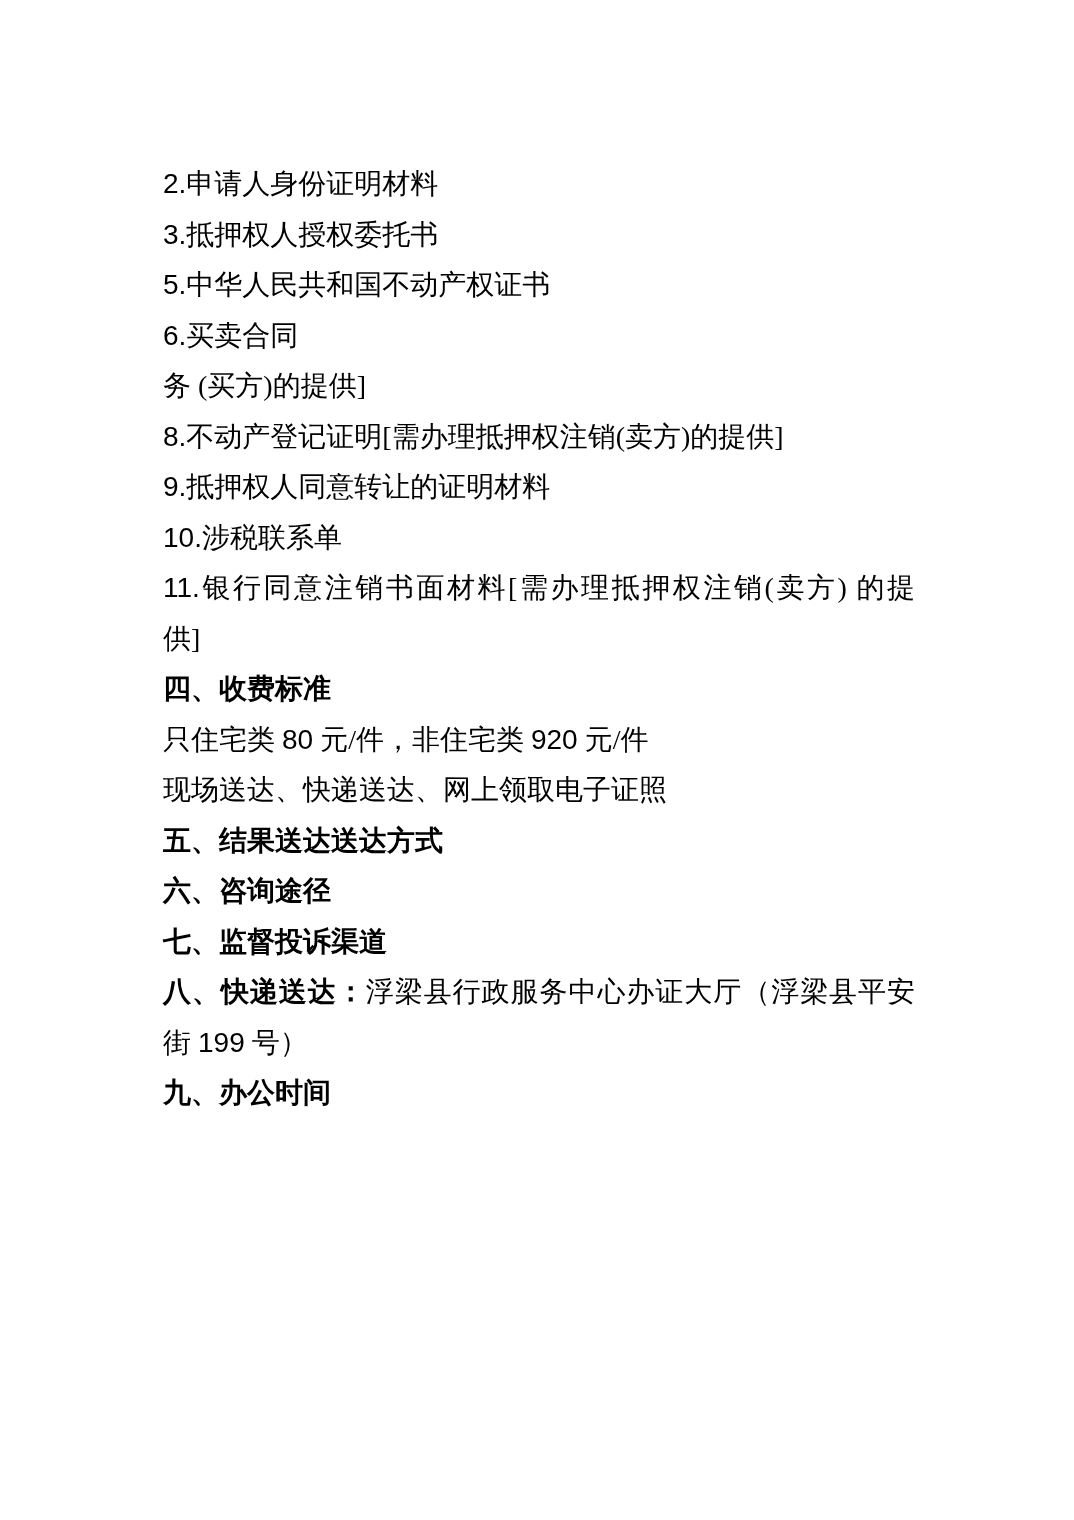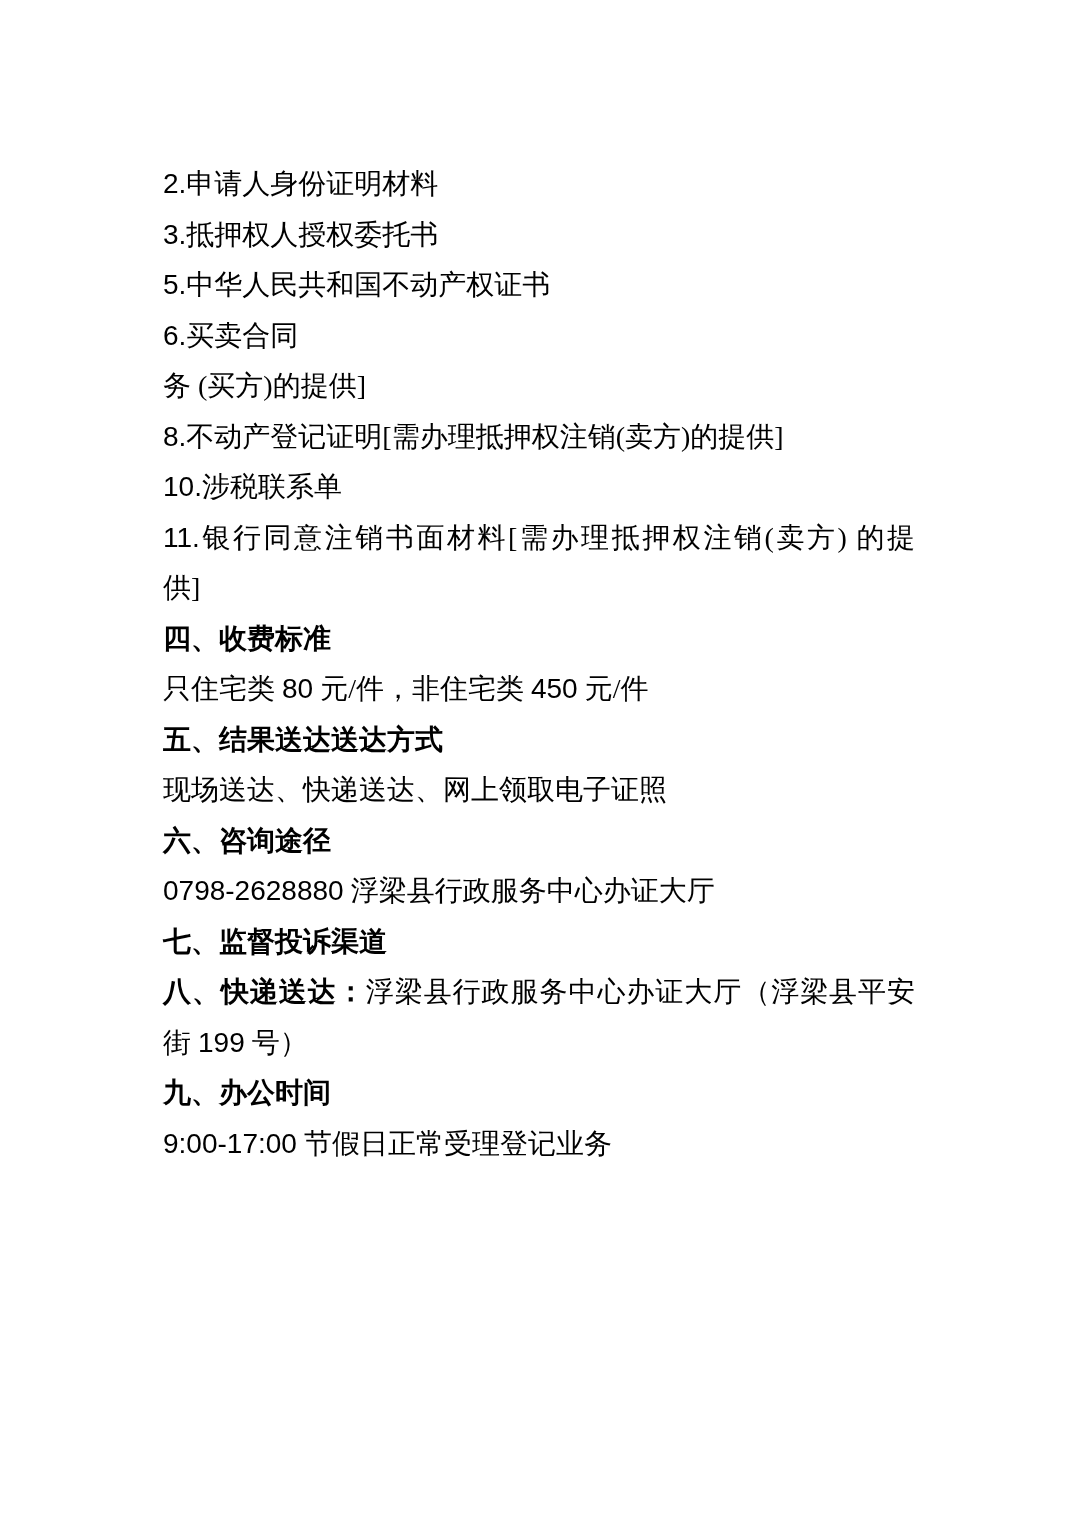--- a/index.html
+++ b/index.html
@@ -47,37 +47,36 @@
 
 <div class="page">
   <div class="content">
 
     <div class="line"><span class="num">2.</span>申请人身份证明材料</div>
     <div class="line"><span class="num">3.</span>抵押权人授权委托书</div>
     <div class="line"><span class="num">5.</span>中华人民共和国不动产权证书</div>
     <div class="line"><span class="num">6.</span>买卖合同</div>
     <div class="line">务 (买方)的提供]</div>
     <div class="line"><span class="num">8.</span>不动产登记证明[需办理抵押权注销(卖方)的提供]</div>
+    <div class="line"><span class="num">9.</span>抵押权人同意转让的证明材料</div>
     <div class="line"><span class="num">10.</span>涉税联系单</div>
     <div class="line stretch"><span class="num">11.</span>银行同意注销书面材料[需办理抵押权注销(卖方) 的提</div>
     <div class="line">供]</div>
 
     <div class="line heading">四、收费标准</div>
-    <div class="line">只住宅类 <span class="num">80</span> 元/件，非住宅类 <span class="num">450</span> 元/件</div>
+    <div class="line">只住宅类 <span class="num">80</span> 元/件，非住宅类 <span class="num">920</span> 元/件</div>
 
+    <div class="line">现场送达、快递送达、网上领取电子证照</div>
     <div class="line heading">五、结果送达送达方式</div>
-    <div class="line">现场送达、快递送达、网上领取电子证照</div>
 
     <div class="line heading">六、咨询途径</div>
-    <div class="line"><span class="num">0798-2628880</span> 浮梁县行政服务中心办证大厅</div>
 
     <div class="line heading">七、监督投诉渠道</div>
 
     <div class="line stretch">
       <span class="heading">八、快递送达：</span><span>浮梁县行政服务中心办证大厅（浮梁县平安</span>
     </div>
     <div class="line">街 <span class="num">199</span> 号）</div>
 
     <div class="line heading">九、办公时间</div>
-    <div class="line"><span class="num">9:00-17:00</span> 节假日正常受理登记业务</div>
 
   </div>
 </div>
 
 </body></html>

